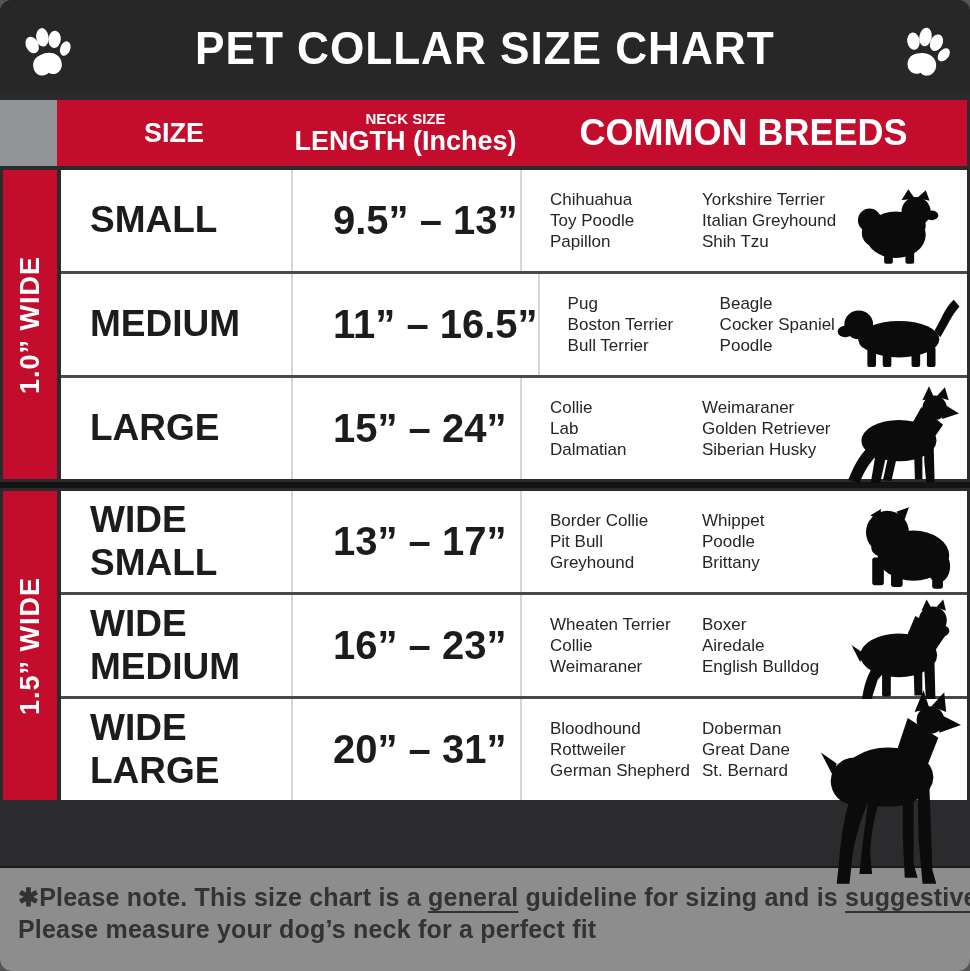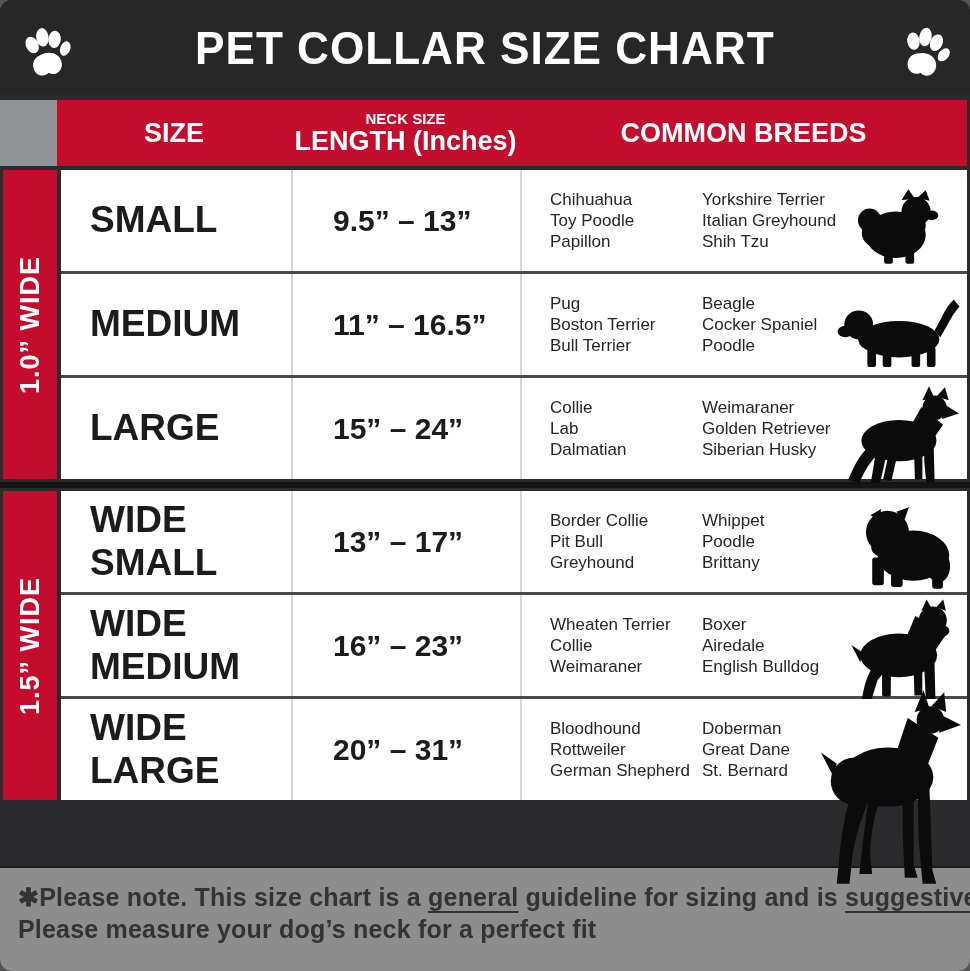--- a/index.html
+++ b/index.html
@@ -34,41 +34,41 @@
   .thead { display:flex; height:66px; padding-right:3px; margin-bottom:4px; }
   .corner { flex:0 0 57px; background:#919497; }
   .th {
     background:#c40c2d; color:#fff; display:flex; flex-direction:column;
     align-items:center; justify-content:center; font-weight:bold; line-height:1.05;
   }
   .th-size   { flex:0 0 234px; font-size:27px; }
   .th-length { flex:0 0 229px; }
   .th-length .small-line { font-size:15px; font-weight:bold; }
   .th-length .big-line   { font-size:27px; }
-  .th-breeds { flex:1; font-size:27px; }
+  .th-breeds { flex:1; font-size:36px; }
 
   .tgroup { display:flex; gap:4px; padding:0 3px; }
   .side-label {
     flex:0 0 54px; background:#c40c2d; color:#fff;
     display:flex; align-items:center; justify-content:center;
     font-weight:bold; font-size:27px; letter-spacing:1px;
     writing-mode: vertical-rl; transform: rotate(180deg);
   }
   .rows { flex:1; display:flex; flex-direction:column; gap:3px; background:#4a4a4e; }
   .trow { display:flex; height:101px; background:#fff; }
 
   .cell-size {
     flex:0 0 232px; border-right:2px solid #d6d6d6;
     display:flex; align-items:center; padding-left:29px;
     font-size:37px; font-weight:bold; color:#1c1c1c; line-height:1.15;
   }
   .cell-length {
     flex:0 0 229px; border-right:2px solid #d6d6d6;
     display:flex; align-items:center; padding-left:40px;
-    font-size:30px; font-weight:bold; color:#1c1c1c; white-space:nowrap;
+    font-size:40px; font-weight:bold; color:#1c1c1c; white-space:nowrap;
   }
   .cell-breeds { flex:1; position:relative; display:flex; align-items:center; padding-left:28px; }
   .bcol { font-size:17px; line-height:21px; color:#262626; }
   .bcol.c1 { width:152px; }
   .bcol.c2 { width:150px; }
 
   .group-sep { height:6px; background:#141415; margin:3px 0; }
 
   .dog { position:absolute; fill:#0b0b0b; }
   .dog.pomeranian { right:18px; top:18px;  width:92px;  height:78px; }

